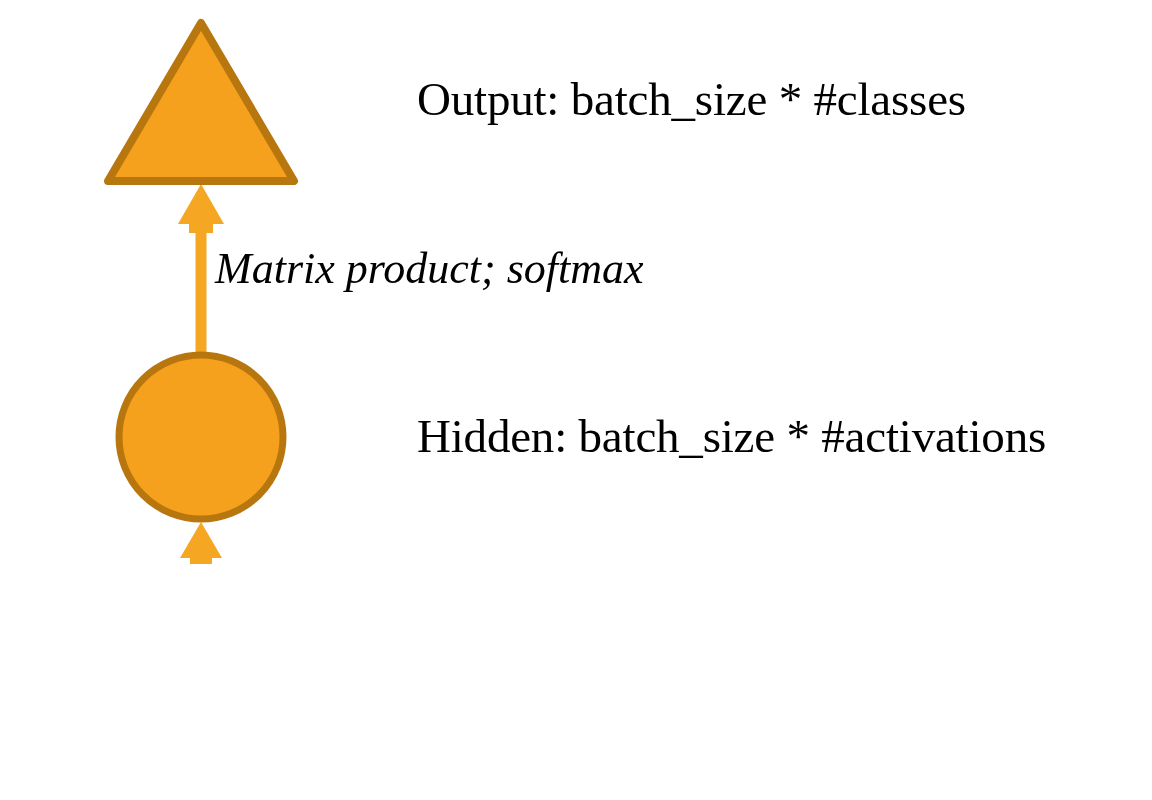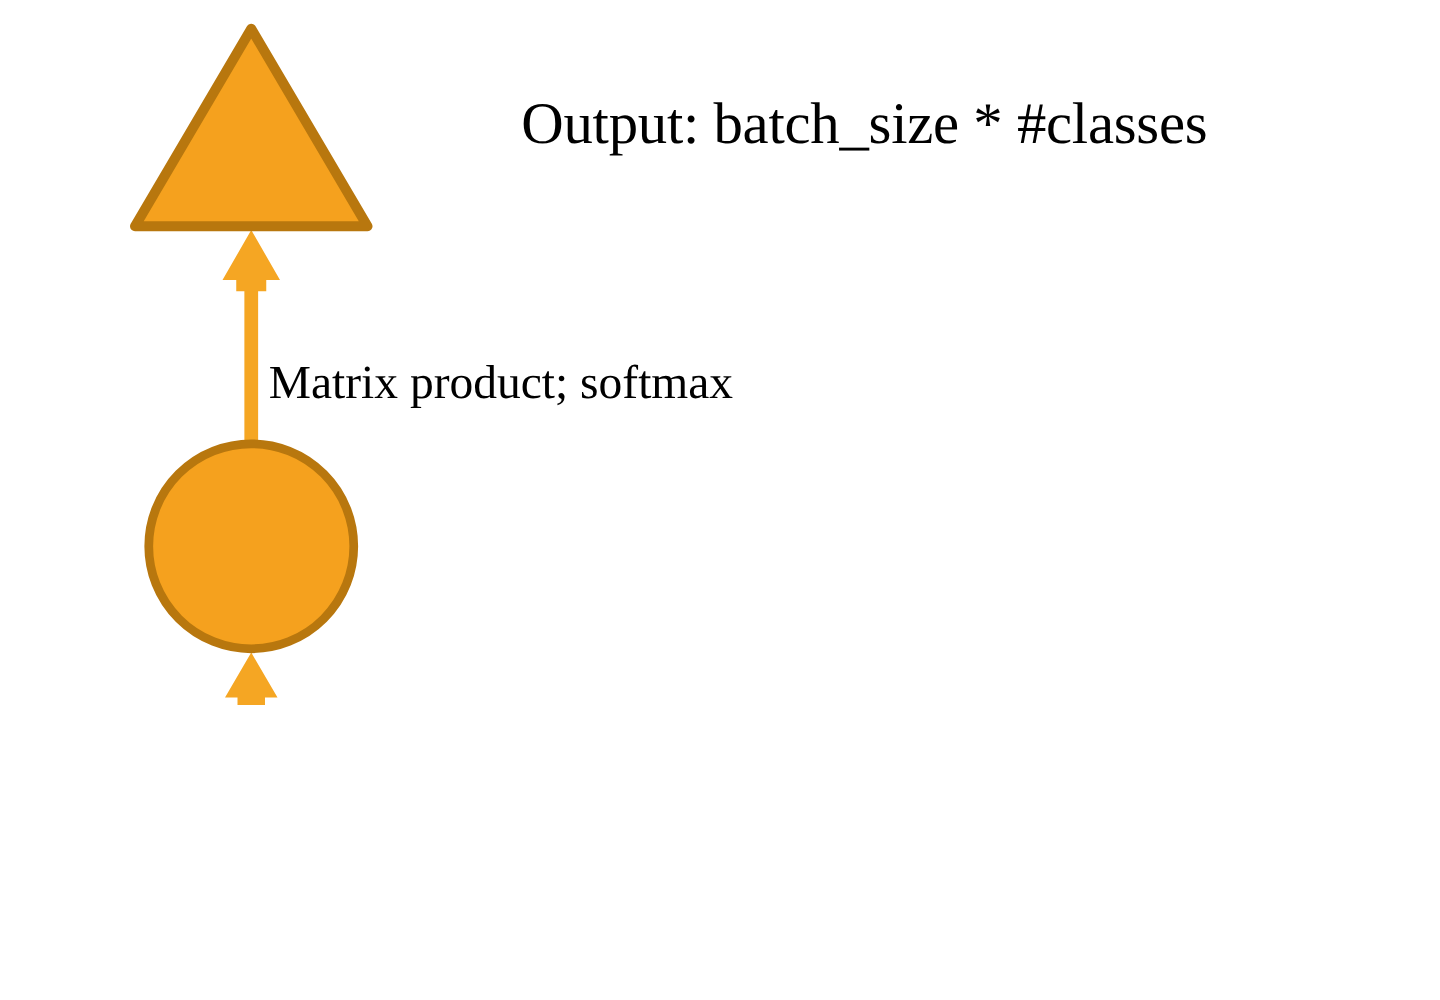--- a/index.html
+++ b/index.html
@@ -31,26 +31,26 @@
     font-size: 47px;
     font-weight: 400;
     color: #000000;
     white-space: nowrap;
     line-height: 1;
     letter-spacing: -0.2px;
   }
   .edge-label {
     position: absolute;
     font-family: "Liberation Serif", "DejaVu Serif", serif;
-    font-size: 38px;
+    font-style: italic;
+    font-size: 44px;
     font-weight: 400;
     color: #000000;
     white-space: nowrap;
     line-height: 1;
-    margin-top: 40px;
   }
   #label-output   { left: 417px; top: 76px; }
   #label-hidden   { left: 417px; top: 413px; }
   #label-input    { left: 417px; top: 722px; }
   #label-edge-top { left: 215px; top: 247px; }
   #label-edge-bot { left: 215px; top: 566px; }
 </style>
 </head>
 <body>
 
@@ -76,18 +76,19 @@
       <circle cx="201" cy="437" r="82" fill="#F5A11E" stroke="#B8770E" stroke-width="7"></circle>
     </g>
 
     <g>
       <path d="M 201 23 L 294 181 L 108 181 Z" fill="#F5A11E" stroke="#B8770E" stroke-width="8" stroke-linejoin="round"></path>
     </g>
   </svg>
 
   <div class="layer-label" id="label-output">Output: batch_size * #classes</div>
 
+  <div class="layer-label" id="label-hidden">Hidden: batch_size * #activations</div>
 
 
   <div class="edge-label" id="label-edge-top">Matrix product; softmax</div>
 
 
 </div>
 
 </body></html>

